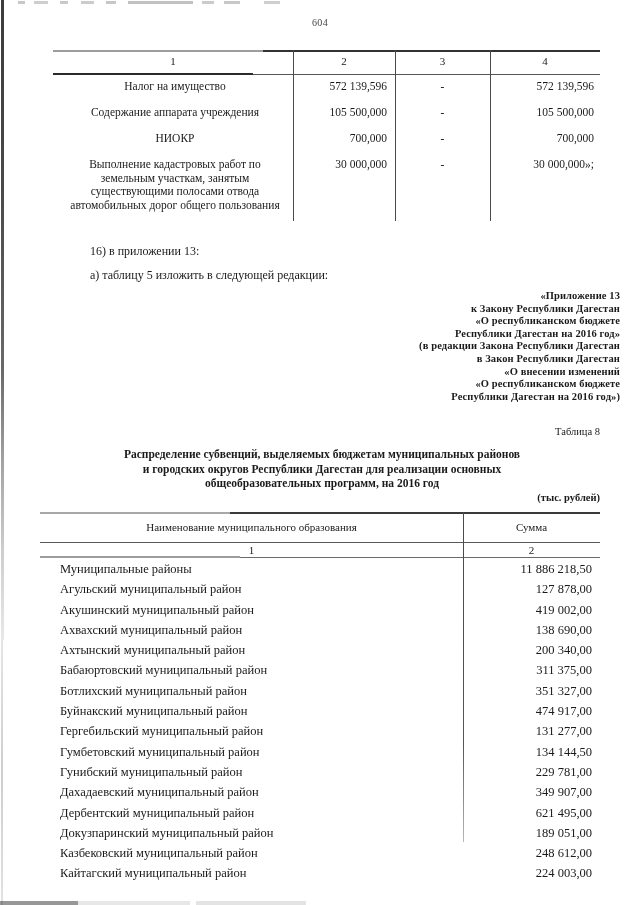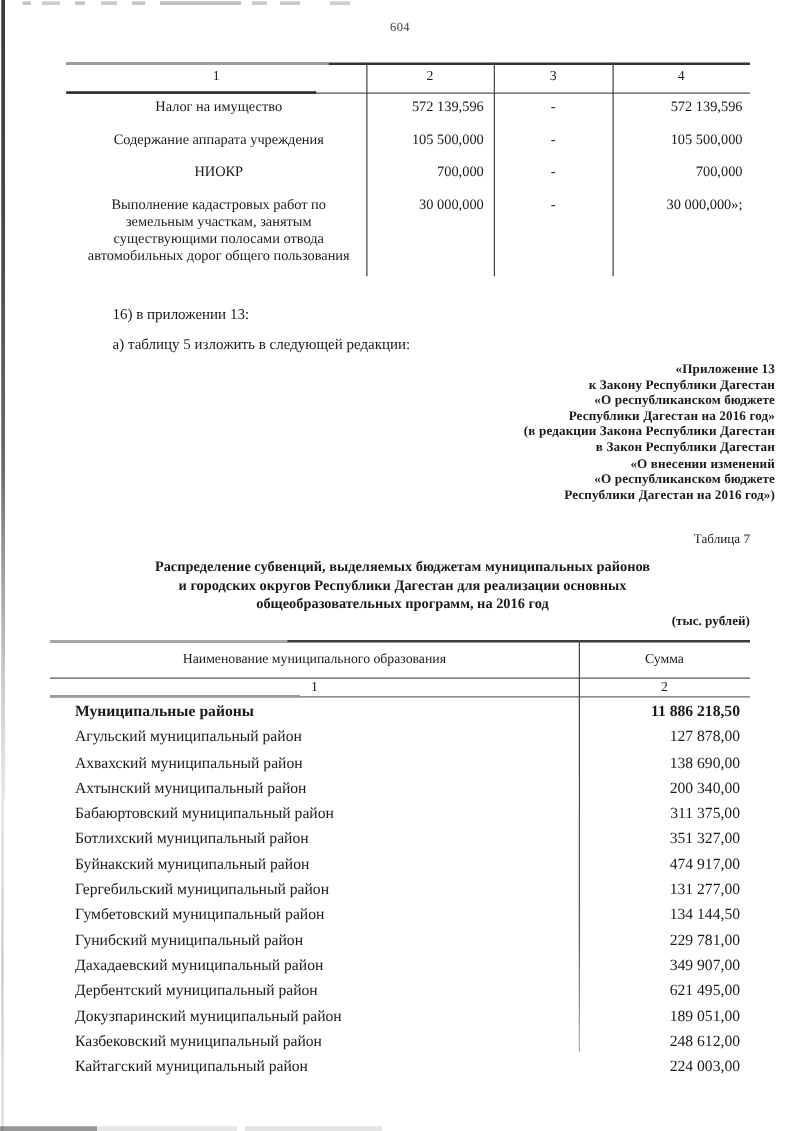--- a/index.html
+++ b/index.html
@@ -241,21 +241,21 @@
     top: 0;
     font-size: 12.5px;
   }
   .bt-row .rval {
     position: absolute;
     right: 8px;
     top: 0;
     font-size: 12.5px;
   }
   .bt-row.total .rname,
-  .bt-row.total .rval { font-weight: bold; }
+  .bt-row.total .rval { font-weight: normal; }
 </style>
 </head>
 <body>
 
 <div class="scan-left-edge"></div>
 <div class="scan-left-edge-low"></div>
 <div class="scan-top-dashes"></div>
 <div class="scan-bottom-band"></div>
 
 <div class="page-number">604</div>
@@ -311,21 +311,21 @@
   <div>к Закону Республики Дагестан</div>
   <div>«О республиканском бюджете</div>
   <div>Республики Дагестан на 2016 год»</div>
   <div>(в редакции Закона Республики Дагестан</div>
   <div>в Закон Республики Дагестан</div>
   <div>«О внесении изменений</div>
   <div>«О республиканском бюджете</div>
   <div>Республики Дагестан на 2016 год»)</div>
 </div>
 
-<div class="table-label">Таблица 7</div>
+<div class="table-label">Таблица 8</div>
 
 <div class="doc-title">
   <div>Распределение субвенций, выделяемых бюджетам муниципальных районов</div>
   <div>и городских округов Республики Дагестан для реализации основных</div>
   <div>общеобразовательных программ, на 2016 год</div>
 </div>
 
 <div class="units-note">(тыс. рублей)</div>
 
 <div class="bot-table">
@@ -344,20 +344,24 @@
   <div class="bt-body" id="bt-body">
       <div class="bt-row total">
         <span class="rname">Муниципальные районы</span>
         <span class="rval">11 886 218,50</span>
       </div>
       <div class="bt-row">
         <span class="rname">Агульский муниципальный район</span>
         <span class="rval">127 878,00</span>
       </div>
       <div class="bt-row">
+        <span class="rname">Акушинский муниципальный район</span>
+        <span class="rval">419 002,00</span>
+      </div>
+      <div class="bt-row">
         <span class="rname">Ахвахский муниципальный район</span>
         <span class="rval">138 690,00</span>
       </div>
       <div class="bt-row">
         <span class="rname">Ахтынский муниципальный район</span>
         <span class="rval">200 340,00</span>
       </div>
       <div class="bt-row">
         <span class="rname">Бабаюртовский муниципальный район</span>
         <span class="rval">311 375,00</span>

